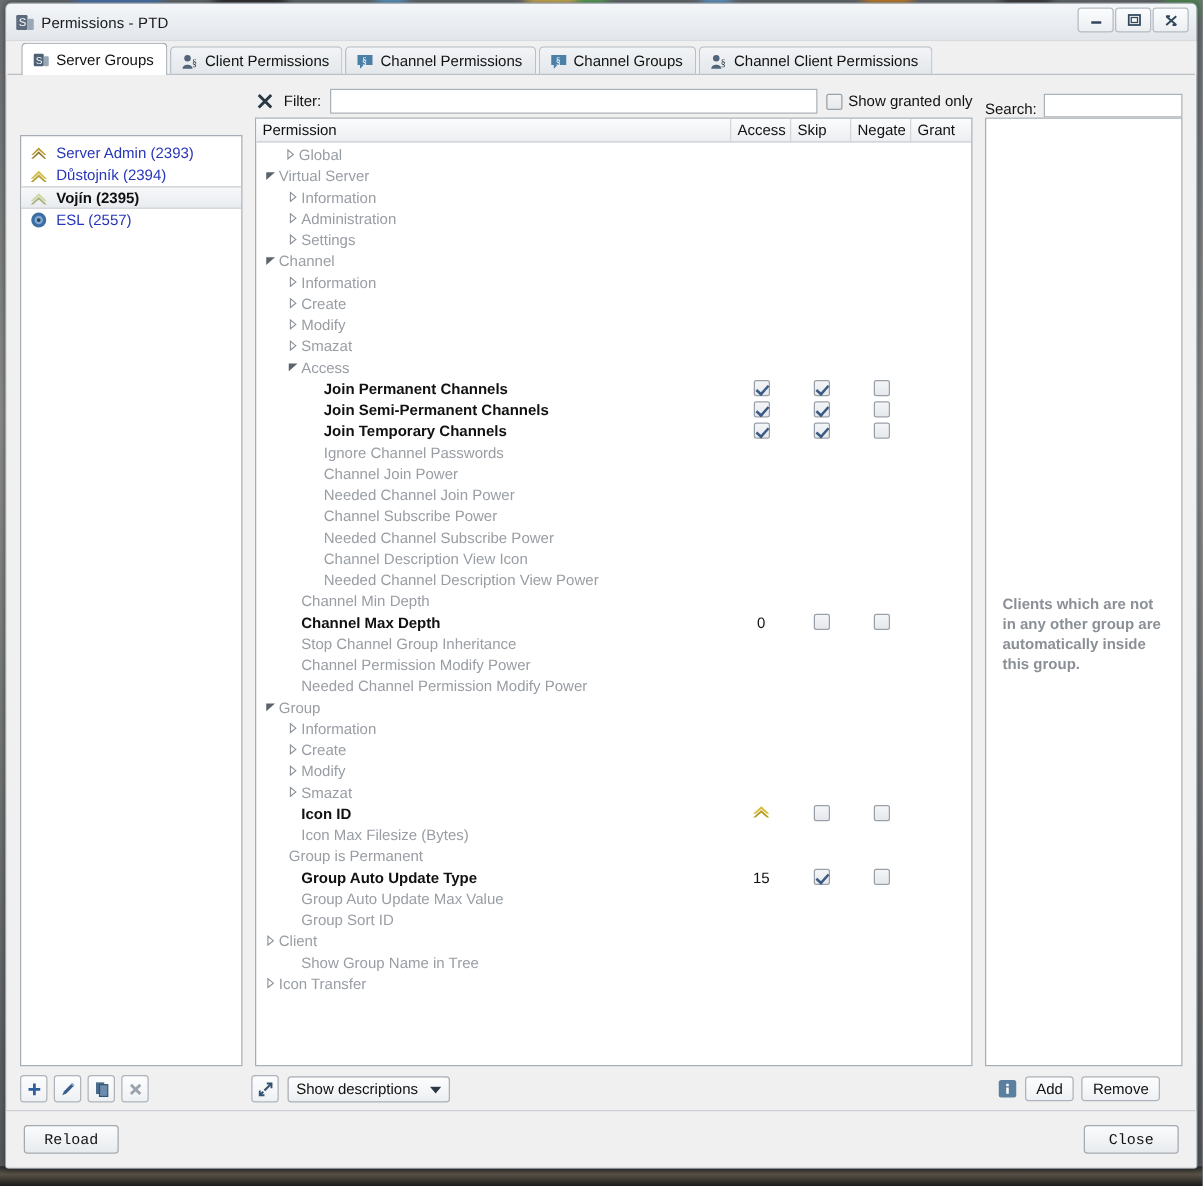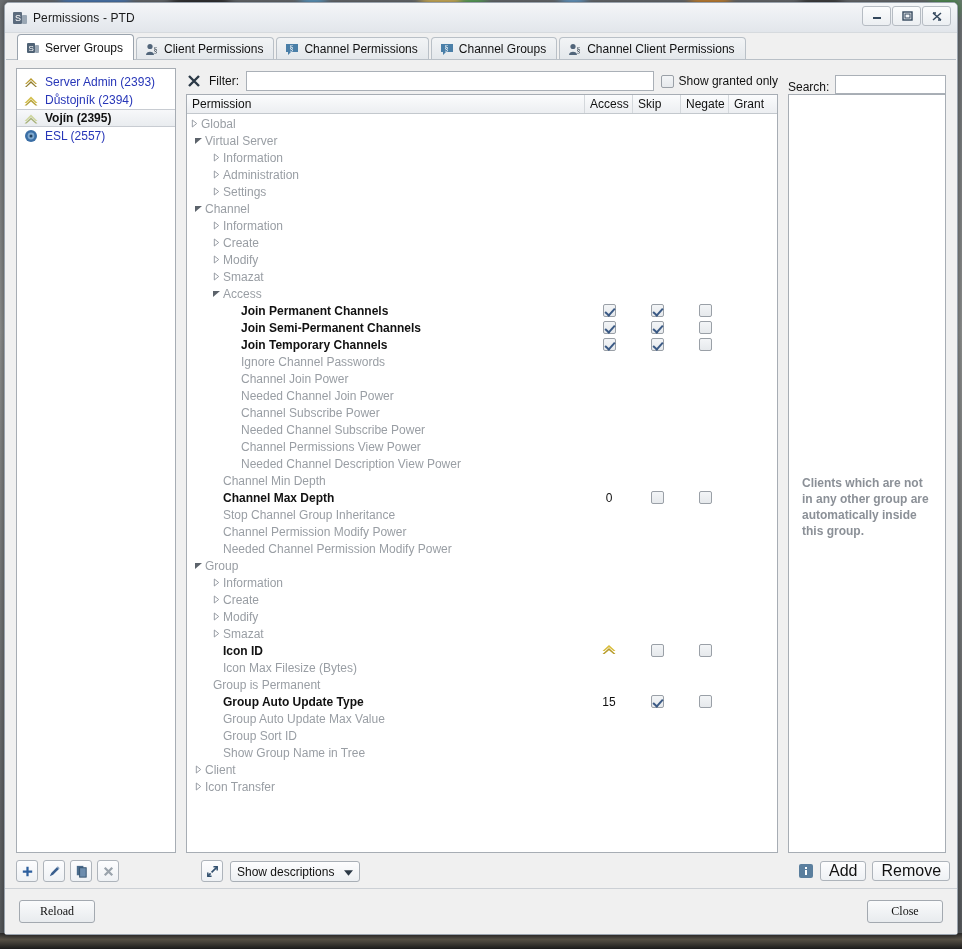--- a/index.html
+++ b/index.html
@@ -90,21 +90,21 @@
     border-top: 1px solid #b9c0c7;
     margin: 0 1px; padding: 8px 10px 0 10px;
     display: flex; gap: 10px;
     position: relative; top: -1px;
   }
   .panel-box {
     background: #fff; border: 1px solid #a7adb4;
   }
 
   
-  #leftcol { width: 160px; display: flex; flex-direction: column; }
+  #leftcol { width: 178px; display: flex; flex-direction: column; margin-top: 40px; }
   #grouplist { flex: 1; padding: 4px 0 0 0; overflow: hidden; }
   .group-row {
     height: 18px; display: flex; align-items: center;
     padding-left: 6px; gap: 6px;
     color: #2736b8; font-size: 12px; white-space: nowrap;
   }
   .group-row.sel {
     background: linear-gradient(180deg,#f7f8fa 0%,#e9ecef 100%);
     border-top: 1px solid #c8ccd2; border-bottom: 1px solid #c8ccd2;
     color: #111; font-weight: bold;
@@ -192,32 +192,32 @@
   }
   #clientbox { flex: 1; position: relative; }
   #hinttext {
     position: absolute; left: 13px; right: 10px; top: 380px;
     color: #8b9097; font-size: 12px; font-weight: bold; line-height: 16px;
   }
   .minibtn {
     height: 20px; padding: 0 8px;
     border: 1px solid #aeb4bb; border-radius: 3px;
     background: linear-gradient(180deg,#fdfdfe 0%,#eef1f4 100%);
-    font-size: 16px; color: #111;
+    font-size: 12px; color: #111;
     display: flex; align-items: center;
     font-family: "Liberation Sans", sans-serif;
   }
 
   
   #toolrow {
     height: 34px; margin: 0 1px; padding: 0 10px;
     display: flex; align-items: center; background: #f0f0f0;
   }
   #tool-left { width: 175px; display: flex; align-items: center; gap: 5px; }
-  #tool-mid { flex: 1; display: flex; align-items: flex-end;
+  #tool-mid { flex: 1; display: flex; align-items: center;
               gap: 7px; padding-left: 10px; }
   #tool-right { width: 158px; display: flex; align-items: center;
                 gap: 6px; padding-left: 10px; }
   #desc-select {
     height: 21px; padding: 0 6px; min-width: 118px;
     border: 1px solid #a9afb6; border-radius: 3px;
     background: linear-gradient(180deg,#fdfdfe 0%,#eceff2 100%);
     display: flex; align-items: center; justify-content: space-between;
     gap: 10px; font-size: 12px; color: #111;
   }
@@ -230,21 +230,21 @@
     background: #f0f0f0;
     display: flex; align-items: center; justify-content: space-between;
     padding: 0 14px;
   }
   .fbtn {
     width: 76px; height: 23px;
     border: 1px solid #a3a9b0; border-radius: 3px;
     background: linear-gradient(180deg,#fafbfc 0%,#e8ebee 100%);
     font-size: 12px; color: #111;
     display: flex; align-items: center; justify-content: center;
-    font-family: Liberation Serif, serif;
+    font-family: Liberation Mono, monospace;
   }
 </style>
 </head>
 <body>
 
 <div id="desktop">
   <div class="blob" style="left:60px;top:-10px;width:70px;height:26px;background:#4a7fc1;"></div>
   <div class="blob" style="left:170px;top:-8px;width:60px;height:24px;background:#2a2a2a;"></div>
   <div class="blob" style="left:300px;top:-6px;width:26px;height:22px;background:#5fa8d8;"></div>
   <div class="blob" style="left:420px;top:-8px;width:46px;height:24px;background:#e8c35a;"></div>
@@ -401,21 +401,21 @@
       <div id="permbox" class="panel-box">
         <div id="permhead">
           <div class="hc col-perm">Permission</div>
           <div class="hc col-value">Access</div>
           <div class="hc col-skip">Skip</div>
           <div class="hc col-negate">Negate</div>
           <div class="hc col-grant">Grant</div>
         </div>
         <div id="permrows">
             <div class="prow">
-              <div class="pname col-perm" style="padding-left:0">
+              <div class="pname col-perm" style="padding-left:20px">
                 <span class="tri">
                   <svg viewBox="0 0 8 10" width="7" height="9">
                     <path d="M1.5 1 L6.5 5 L1.5 9 Z" fill="none" stroke="#8b9199" stroke-width="1"></path>
                   </svg>
                 </span>
                 <span class="ptext">Global</span>
               </div>
               <div class="cell col-value"></div>
               <div class="cell col-skip"></div>
               <div class="cell col-negate"></div>
@@ -655,21 +655,21 @@
                 <span class="ptext">Needed Channel Subscribe Power</span>
               </div>
               <div class="cell col-value"></div>
               <div class="cell col-skip"></div>
               <div class="cell col-negate"></div>
               <div class="cell col-grant"></div>
             </div>
             <div class="prow">
               <div class="pname col-perm" style="padding-left:40px">
                 <span class="tri"></span>
-                <span class="ptext">Channel Permissions View Power</span>
+                <span class="ptext">Channel Description View Icon</span>
               </div>
               <div class="cell col-value"></div>
               <div class="cell col-skip"></div>
               <div class="cell col-negate"></div>
               <div class="cell col-grant"></div>
             </div>
             <div class="prow">
               <div class="pname col-perm" style="padding-left:40px">
                 <span class="tri"></span>
                 <span class="ptext">Needed Channel Description View Power</span>
@@ -874,37 +874,37 @@
               <div class="pname col-perm" style="padding-left:22px">
                 <span class="tri"></span>
                 <span class="ptext">Group Sort ID</span>
               </div>
               <div class="cell col-value"></div>
               <div class="cell col-skip"></div>
               <div class="cell col-negate"></div>
               <div class="cell col-grant"></div>
             </div>
             <div class="prow">
+              <div class="pname col-perm" style="padding-left:4px">
+                <span class="tri">
+                  <svg viewBox="0 0 8 10" width="7" height="9">
+                    <path d="M1.5 1 L6.5 5 L1.5 9 Z" fill="none" stroke="#8b9199" stroke-width="1"></path>
+                  </svg>
+                </span>
+                <span class="ptext">Client</span>
+              </div>
+              <div class="cell col-value"></div>
+              <div class="cell col-skip"></div>
+              <div class="cell col-negate"></div>
+              <div class="cell col-grant"></div>
+            </div>
+            <div class="prow">
               <div class="pname col-perm" style="padding-left:22px">
                 <span class="tri"></span>
                 <span class="ptext">Show Group Name in Tree</span>
-              </div>
-              <div class="cell col-value"></div>
-              <div class="cell col-skip"></div>
-              <div class="cell col-negate"></div>
-              <div class="cell col-grant"></div>
-            </div>
-            <div class="prow">
-              <div class="pname col-perm" style="padding-left:4px">
-                <span class="tri">
-                  <svg viewBox="0 0 8 10" width="7" height="9">
-                    <path d="M1.5 1 L6.5 5 L1.5 9 Z" fill="none" stroke="#8b9199" stroke-width="1"></path>
-                  </svg>
-                </span>
-                <span class="ptext">Client</span>
               </div>
               <div class="cell col-value"></div>
               <div class="cell col-skip"></div>
               <div class="cell col-negate"></div>
               <div class="cell col-grant"></div>
             </div>
             <div class="prow">
               <div class="pname col-perm" style="padding-left:4px">
                 <span class="tri">
                   <svg viewBox="0 0 8 10" width="7" height="9">

